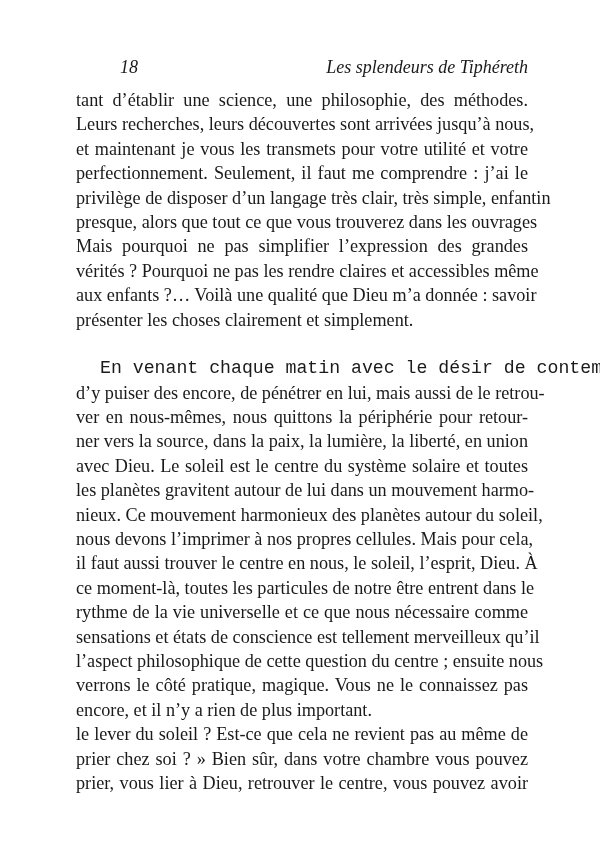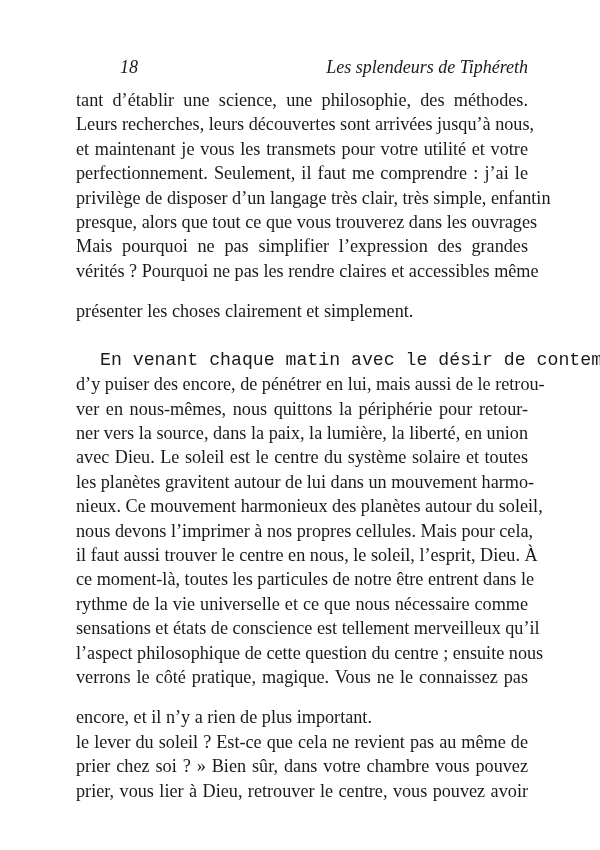--- a/index.html
+++ b/index.html
@@ -48,21 +48,20 @@
       display: block;
       height: 24.4px;
       line-height: 24.4px;
       white-space: nowrap;
       text-align: justify;
       text-align-last: justify;
       overflow: visible;
     }
     .line.last {
       text-align-last: left;
-      margin-top: 16px;
     }
     .line.indent {
       text-indent: 24px;
       font-family: Liberation Mono, monospace;
     }
     .para-gap {
       height: 24.4px;
     }
   </style>
 </head>
@@ -77,20 +76,21 @@
 
   <div>
     <span class="line">tant d’établir une science, une philosophie, des méthodes.</span>
     <span class="line">Leurs recherches, leurs découvertes sont arrivées jusqu’à nous,</span>
     <span class="line">et maintenant je vous les transmets pour votre utilité et votre</span>
     <span class="line">perfectionnement. Seulement, il faut me comprendre : j’ai le</span>
     <span class="line">privilège de disposer d’un langage très clair, très simple, enfantin</span>
     <span class="line">presque, alors que tout ce que vous trouverez dans les ouvrages</span>
     <span class="line">Mais pourquoi ne pas simplifier l’expression des grandes</span>
     <span class="line">vérités ? Pourquoi ne pas les rendre claires et accessibles même</span>
+    <span class="line">aux enfants ?… Voilà une qualité que Dieu m’a donnée : savoir</span>
     <span class="line last">présenter les choses clairement et simplement.</span>
   </div>
 
   <div class="para-gap"></div>
 
   <div>
     <span class="line indent">En venant chaque matin avec le désir de contempler le soleil,</span>
     <span class="line">d’y puiser des encore, de pénétrer en lui, mais aussi de le retrou-</span>
     <span class="line">ver en nous-mêmes, nous quittons la périphérie pour retour-</span>
     <span class="line">ner vers la source, dans la paix, la lumière, la liberté, en union</span>

